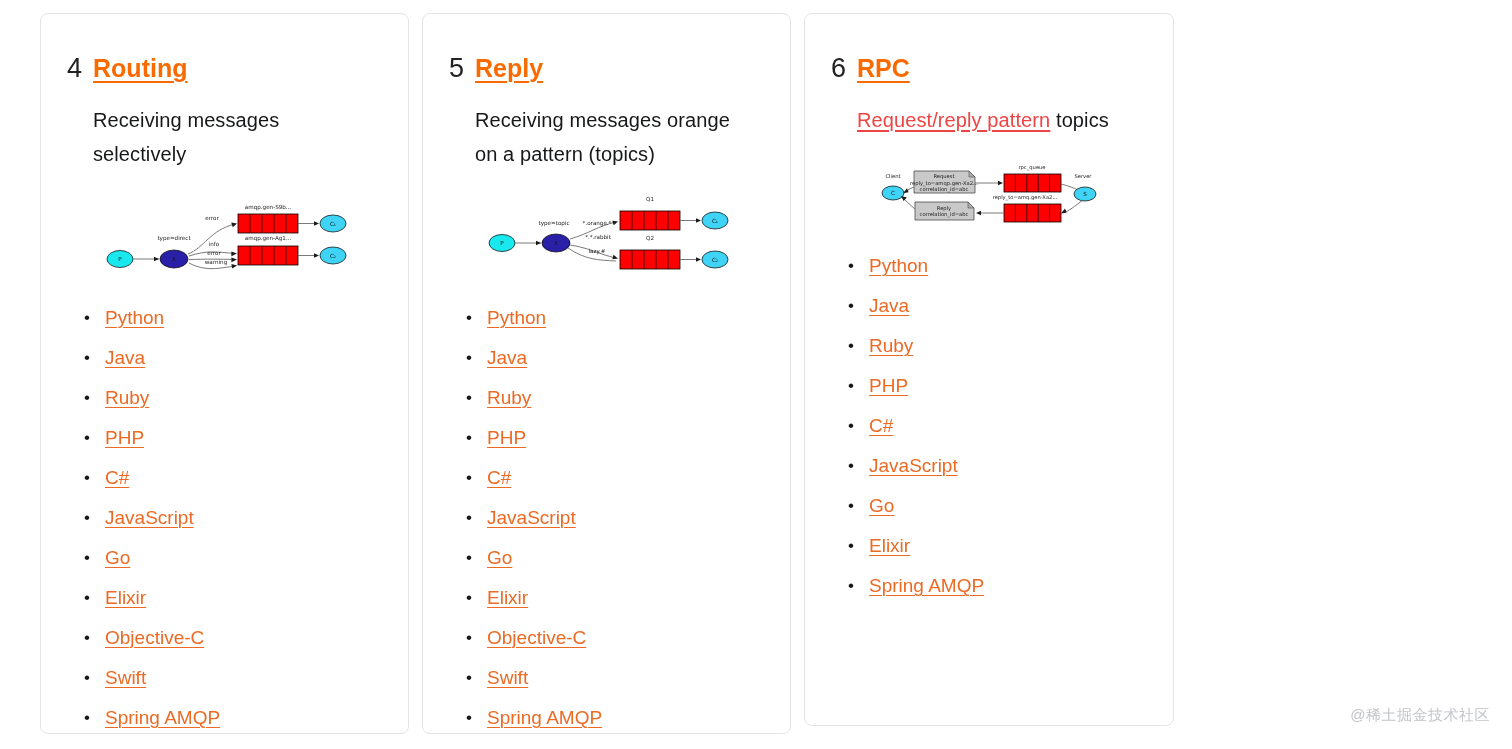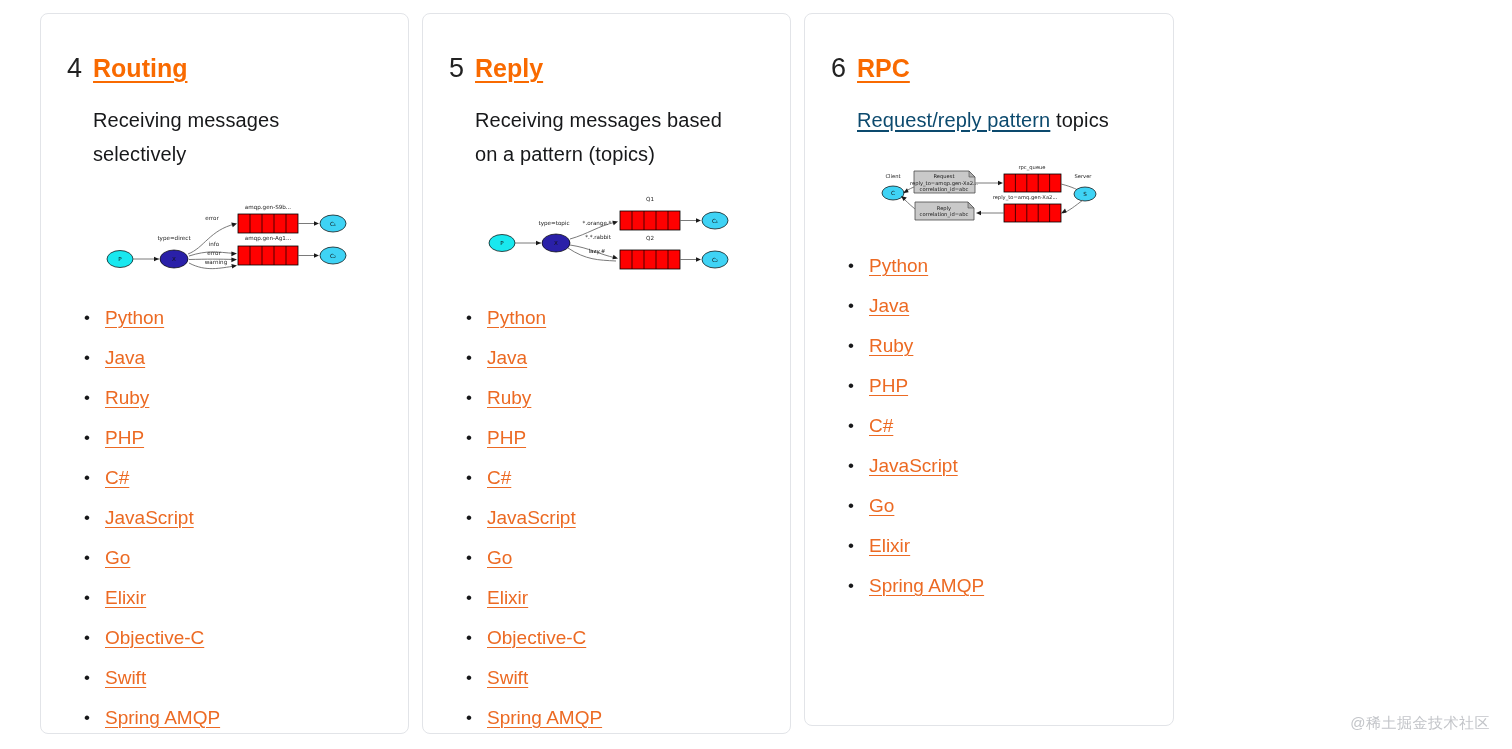--- a/index.html
+++ b/index.html
@@ -43,21 +43,21 @@
   .subtitle {
     margin: 22px 0 16px 26px;
     font-size: 20px;
     line-height: 1.68;
     color: #17181a;
     font-weight: 400;
     max-width: 268px;
     letter-spacing: .1px;
   }
   .subtitle .slink {
-    color: #0c4a6e;
+    color: #ef4444;
     text-decoration: underline;
     text-underline-offset: 3px;
     cursor: pointer;
   }
 
   .diagram-wrap {
     margin-top: 8px;
     display: flex;
     justify-content: center;
   }
@@ -86,21 +86,21 @@
     font-size: 19px;
     text-decoration: underline;
     text-underline-offset: 3px;
     text-decoration-thickness: 1.3px;
     cursor: pointer;
   }
 
   .watermark {
     position: absolute;
     right: 22px;
-    bottom: 16px;
+    bottom: 24px;
     color: #c3c5c9;
     font-size: 15px;
     letter-spacing: .5px;
     user-select: none;
   }
 
   
   .dg { font-family: "DejaVu Sans", sans-serif; }
   .dg .lbl { font-size: 5.6px; fill: #1a1a1a; }
   .dg .lbl-sm { font-size: 5.2px; fill: #1a1a1a; }
@@ -197,21 +197,21 @@
     </div>
   </div>
 
   <div class="card" id="card-1">
     <div class="card-inner">
       <div class="title-row">
         <span class="title-num">5</span>
         <a class="title-link">Reply</a>
       </div>
       <div class="subtitle">
-        <span>Receiving messages based on a pattern (topics)</span>
+        <span>Receiving messages orange on a pattern (topics)</span>
       </div>
 
       <div class="diagram-wrap">
         <svg class="dg" width="250" height="92" viewBox="0 0 250 92" aria-label="topics diagram">
           <ellipse class="ell-p" cx="20" cy="55" rx="13" ry="8.5"></ellipse>
           <text class="node-t" x="20" y="57.3" text-anchor="middle">P</text>
           <line class="edge" x1="33" y1="55" x2="59" y2="55"></line>
           <polygon points="59,55 54,52.8 54,57.2" fill="#1a1a1a"></polygon>
           <ellipse class="ell-x" cx="74" cy="55" rx="14" ry="9"></ellipse>
           <text class="node-t" x="74" y="57.3" text-anchor="middle" fill="#ffffff">X</text>

